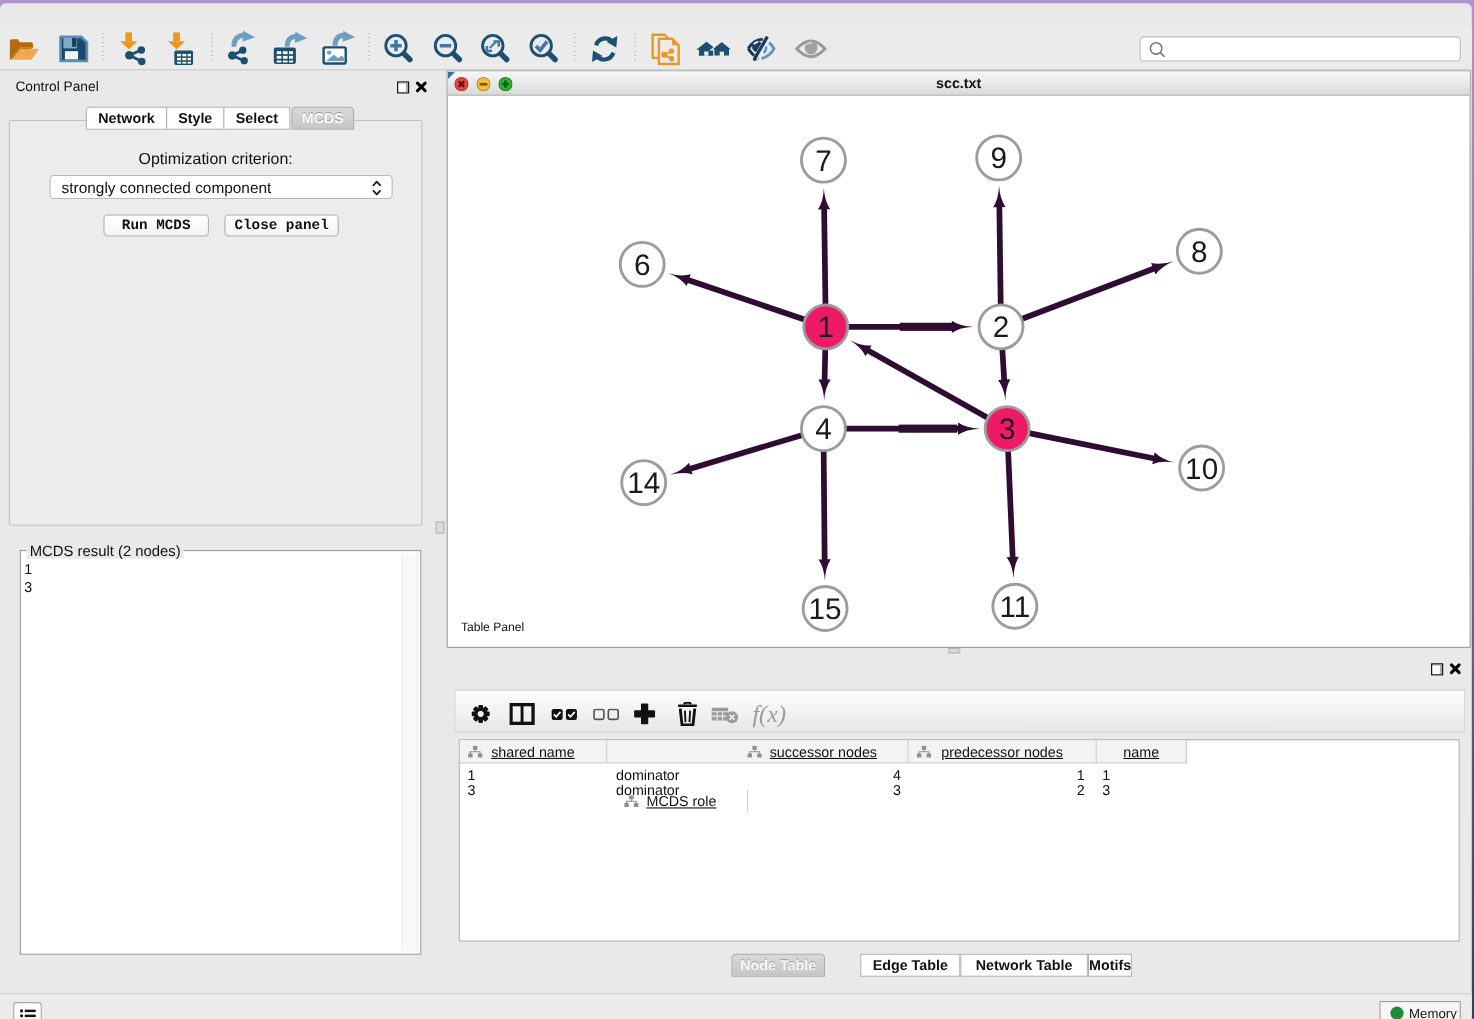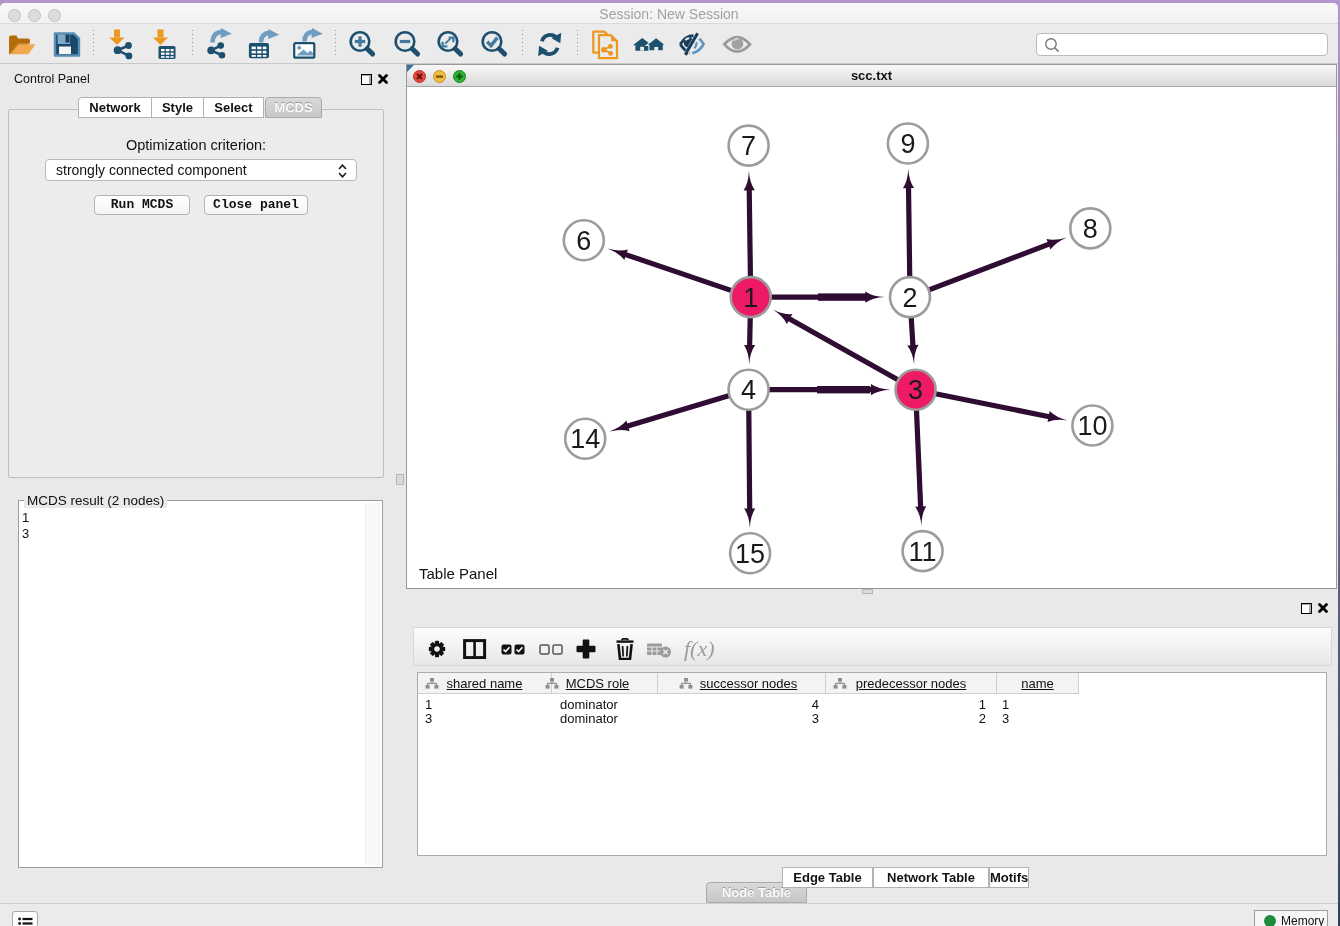--- a/index.html
+++ b/index.html
@@ -43,47 +43,41 @@
 #mcds-scroll { position:absolute; left:365px; top:500px; width:15px; height:362px; background:#f8f8f8; border-left:1px solid #ededed; border-right:1px solid #ededed;}
 .divdots { position:absolute; background:#dadada; border:1px solid #b5b5b5; }
 
 #netframe { position:absolute; left:406px; top:61px; width:931px; height:525px;
   border:1px solid #989898; background:#fff; }
 #net-title { position:absolute; left:0; top:0; width:100%; height:22px;
   background:linear-gradient(#f8f8f8,#d9d9d9); border-bottom:1px solid #a8a8a8; }
 #net-title-text { position:absolute; width:100%; text-align:center; top:3px; font-size:13px; font-weight:bold; color:#111; }
 #corner-blue { position:absolute; left:0; top:0; width:7px; height:7px; background:#3a6ea5; clip-path:polygon(0 0, 100% 0, 0 100%); z-index:9; }
 
-#tp-title { position:absolute; left:419px; top:562px; font-size:15px; color:#111; }
+#tp-title { position:absolute; left:419px; top:562px; font-size:11px; color:#111; }
 #tp-toolbar { position:absolute; left:413px; top:624px; width:919px; height:39px;
   background:linear-gradient(#fdfdfd,#e7e7e7); border:1px solid #d8d8d8; }
 #tp-table { position:absolute; left:417px; top:669px; width:910px; height:184px; background:#fff; border:1px solid #acacac;}
 #tp-thead { position:absolute; left:0; top:0; width:661px; height:21px; background:#f3f3f3; border-bottom:1px solid #cfcfcf; }
 .th { position:absolute; top:0; height:21px; border-right:1px solid #cfcfcf; font-size:13px; color:#111; }
 .th span { position:absolute; width:100%; text-align:center; top:3px; left:0;text-decoration:underline;}
 .thico { position:absolute; left:7px; top:5px; }
 .td { position:absolute; font-size:13px; color:#111; }
 .tdr { text-align:right; width:60px; }
 
 #statusbar { position:absolute; left:0; top:888px; width:1338px; height:35px;
   background:#ebebeb; border-top:1px solid #cdcdcd;margin-top:12px; }
 #list-btn { position:absolute; left:12px; top:7px; width:26px; height:25px; background:#fcfcfc;
   border:1px solid #a9a9a9; border-radius:3px; }
 #mem-btn { position:absolute; left:1254px; top:6px; width:74px; height:23px; background:#f6f6f6;
   border:1px solid #9e9e9e; font-size:12px; color:#111; line-height:21px; white-space:nowrap; }
 </style>
 </head>
 <body>
 <div id="win">
-  <div id="titlebar">
-    <div class="tl" style="left:8px;"></div>
-    <div class="tl" style="left:28px;"></div>
-    <div class="tl" style="left:48px;"></div>
-    <div id="title-text">Session: New Session</div>
-  </div>
   <div id="toolbar">
     <div class="sep" style="left:93px;"></div>
     <div class="sep" style="left:192px;"></div>
     <div class="sep" style="left:335px;"></div>
     <div class="sep" style="left:522px;"></div>
     <div class="sep" style="left:577px;"></div>
     <svg class="tic" style="left:4px;" width="40" height="34" viewBox="0 0 40 34">
 <path d="M5,27.5 L5,10.5 Q5,8.6 7,8.6 L12.3,8.6 L14,11.4 L24,11.4 Q26,11.4 26,13.4 L26,16.3 L14.3,16.3 Z" fill="#b26d0a"></path>
 <path d="M5,27.5 L14.3,16.3 L26,16.3 L26,14 L26,16.3 Z" fill="#b26d0a"></path>
 <path d="M6.2,27.3 L14.6,17.3 L31.5,17.3 L24.5,27.3 Z" fill="#f2a851"></path>
@@ -419,21 +413,21 @@
               <rect x="5" y="0" width="4" height="3.6"></rect>
               <rect x="0.6" y="7" width="4" height="3.6"></rect>
               <rect x="9.4" y="7" width="4" height="3.6"></rect>
             </g>
             <g stroke="#8f8f8f" stroke-width="1.1" fill="none">
               <path d="M7,3.6 L7,5.4 M2.6,7 L2.6,5.4 L11.4,5.4 L11.4,7"></path>
             </g>
           </svg>
           <span>shared name</span>
         </div>
-      <div class="th" style="left:120px; width:120px;">
+      <div class="th" style="left:142px; width:120px;margin-top:45px;">
           <svg class="thico" width="14" height="11" viewBox="0 0 14 11">
             <g fill="#8f8f8f">
               <rect x="5" y="0" width="4" height="3.6"></rect>
               <rect x="0.6" y="7" width="4" height="3.6"></rect>
               <rect x="9.4" y="7" width="4" height="3.6"></rect>
             </g>
             <g stroke="#8f8f8f" stroke-width="1.1" fill="none">
               <path d="M7,3.6 L7,5.4 M2.6,7 L2.6,5.4 L11.4,5.4 L11.4,7"></path>
             </g>
           </svg>
@@ -473,21 +467,21 @@
     <div class="td" style="left:142px; top:24px;">dominator</div>
     <div class="td tdr" style="left:341px; top:24px;">4</div>
     <div class="td tdr" style="left:508px; top:24px;">1</div>
     <div class="td" style="left:584px; top:24px;">1</div>
     <div class="td" style="left:7px; top:38px;">3</div>
     <div class="td" style="left:142px; top:38px;">dominator</div>
     <div class="td tdr" style="left:341px; top:38px;">3</div>
     <div class="td tdr" style="left:508px; top:38px;">2</div>
     <div class="td" style="left:584px; top:38px;">3</div>
   </div>
-  <div class="tab sel first" style="left:706px; top:864px; width:101px;margin-top:15px;">Node Table</div>
+  <div class="tab sel first" style="left:665px; top:864px; width:85px;">Node Table</div>
   <div class="tab" style="left:782px; top:864px; width:91px;">Edge Table</div>
   <div class="tab" style="left:873px; top:864px; width:116px;text-align:center;">Network Table</div>
   <div class="tab" style="left:989px; top:864px; width:40px;">Motifs</div>
 
   <div id="statusbar">
     <div id="list-btn">
         <svg style="position:absolute;left:5px;top:5px;" width="15" height="13" viewBox="0 0 15 13">
           <g fill="#111">
             <circle cx="1.6" cy="2" r="1.4"></circle>
             <circle cx="1.6" cy="6.5" r="1.4"></circle>

